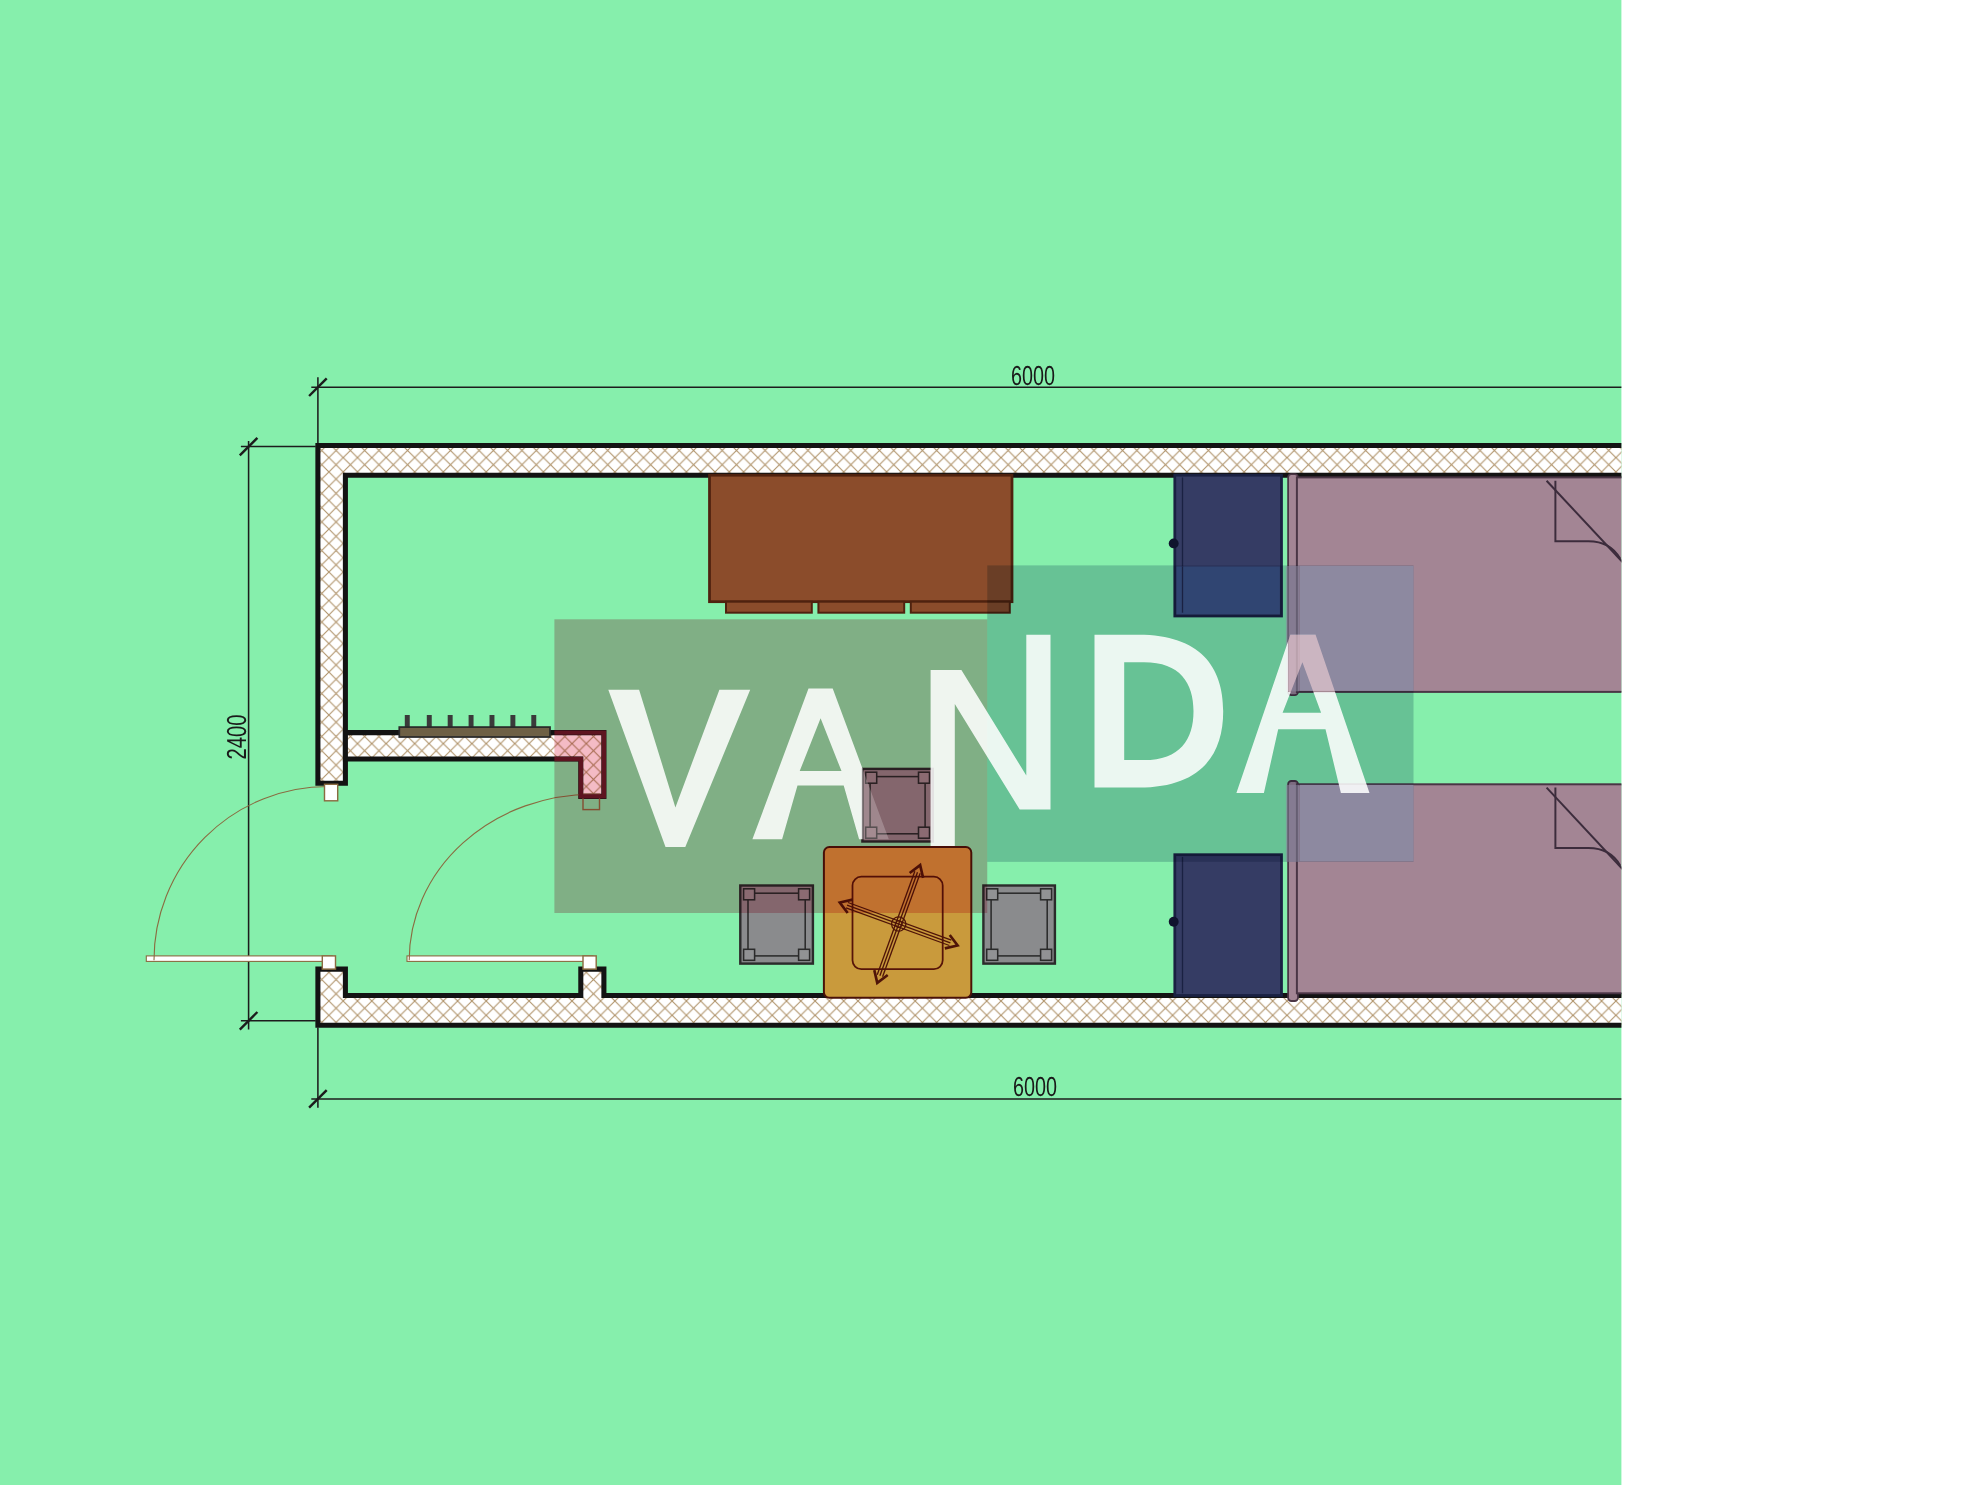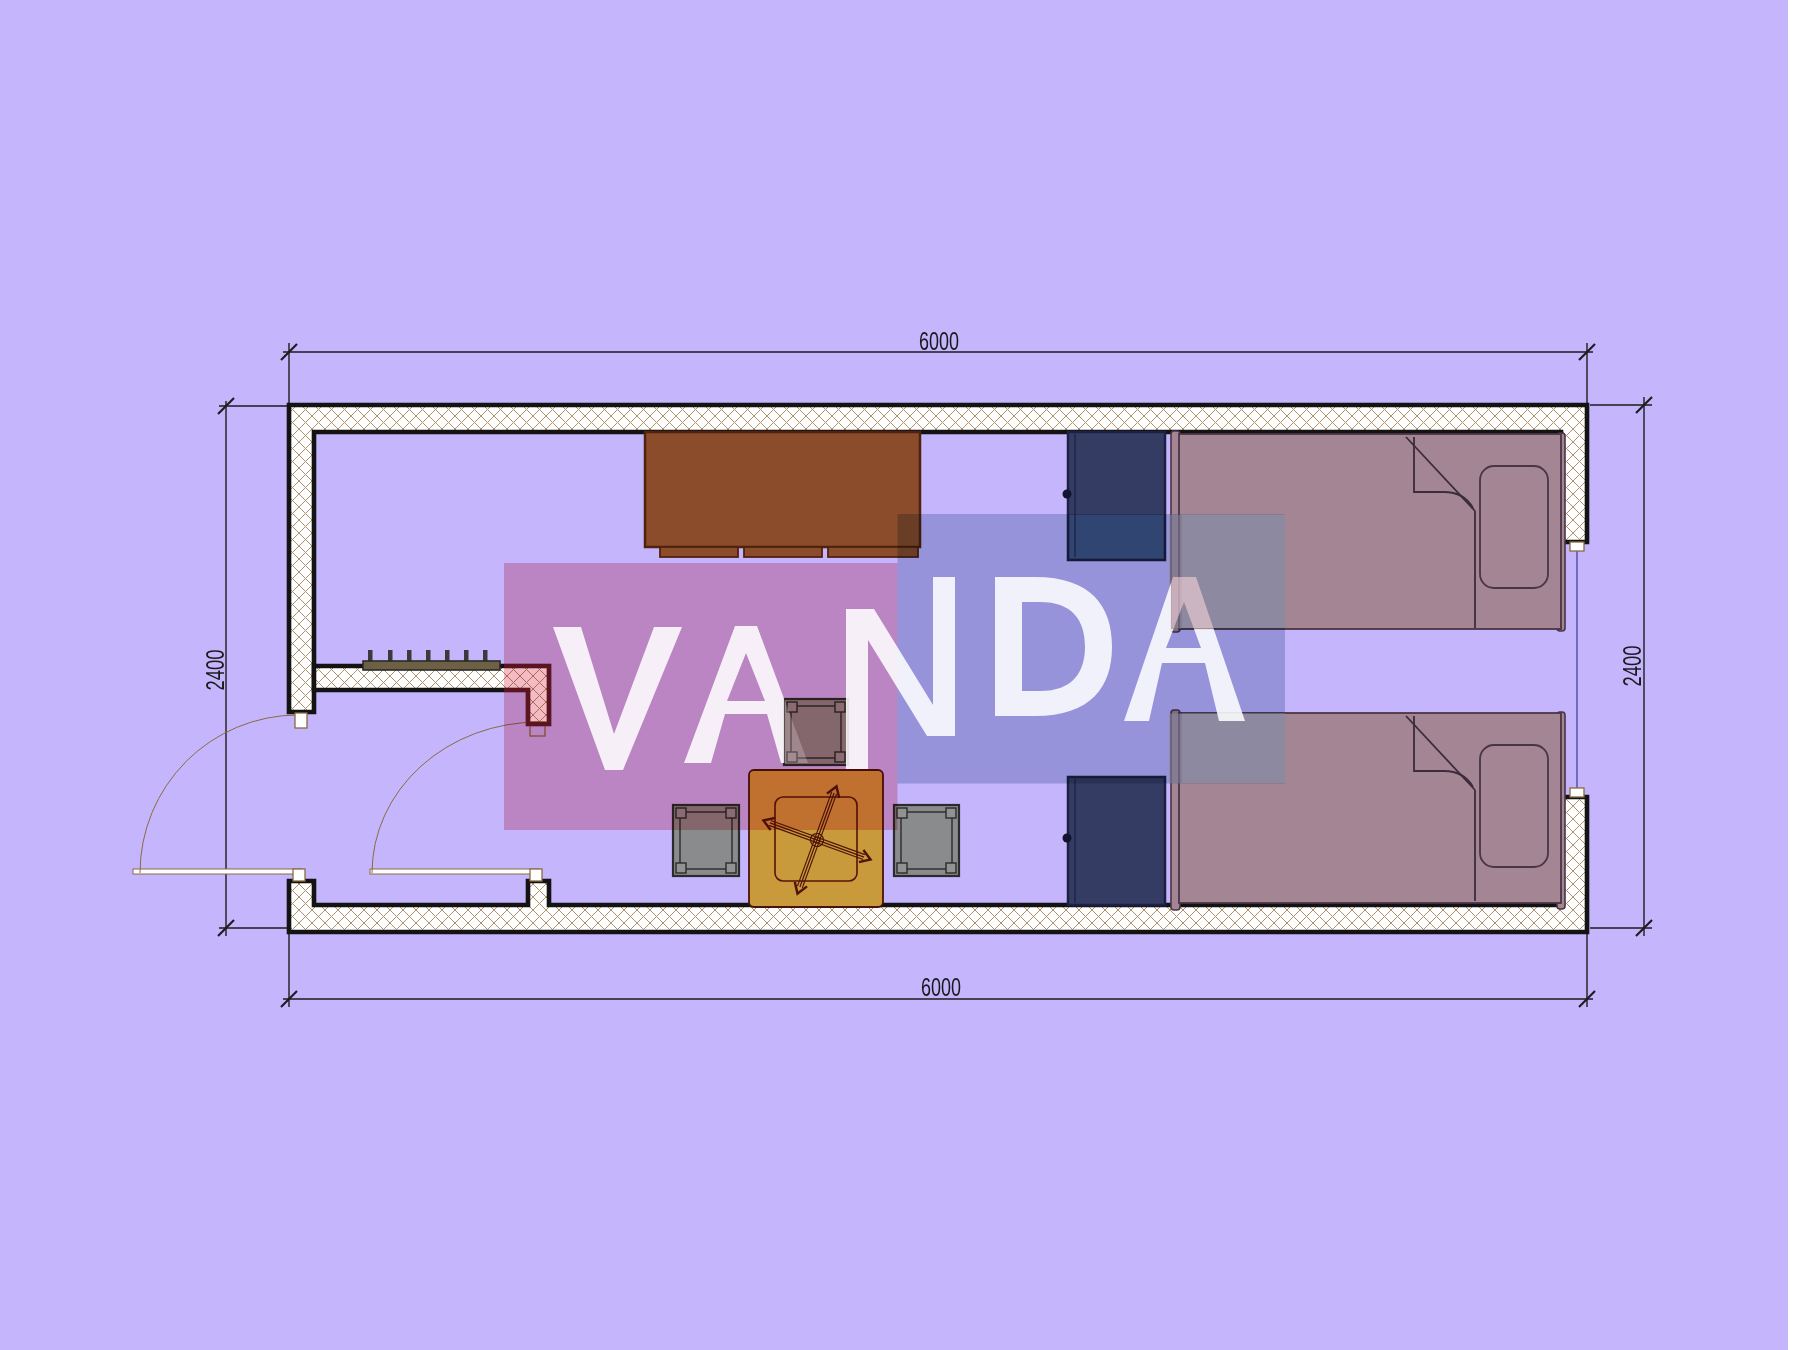--- a/index.html
+++ b/index.html
@@ -1,16 +1,16 @@
 <!DOCTYPE html>
 <html><head>
 <meta charset="utf-8">
 <style>
   html,body{margin:0;padding:0;background:#fff;}
-  .page{position:relative;width:1788px;height:1350px;background:#c4b5fd;overflow:hidden;
+  .page{position:relative;width:1474px;height:1350px;background:#86efac;overflow:hidden;
         font-family:"Liberation Sans", sans-serif;}
 </style>
 </head>
 <body>
 <div class="page">
 <svg width="1800" height="1350" viewBox="0 0 1800 1350" xmlns="http://www.w3.org/2000/svg">
 <defs>
   <pattern id="hatch" width="13" height="13" patternUnits="userSpaceOnUse">
     <rect width="13" height="13" fill="#ffffff"></rect>
     <path d="M0,0 L13,13 M-3,10 L3,16 M10,-3 L16,3 M0,13 L13,0 M-3,3 L3,-3 M10,16 L16,10" stroke="#b0936a" stroke-width="1.0" fill="none"></path>

